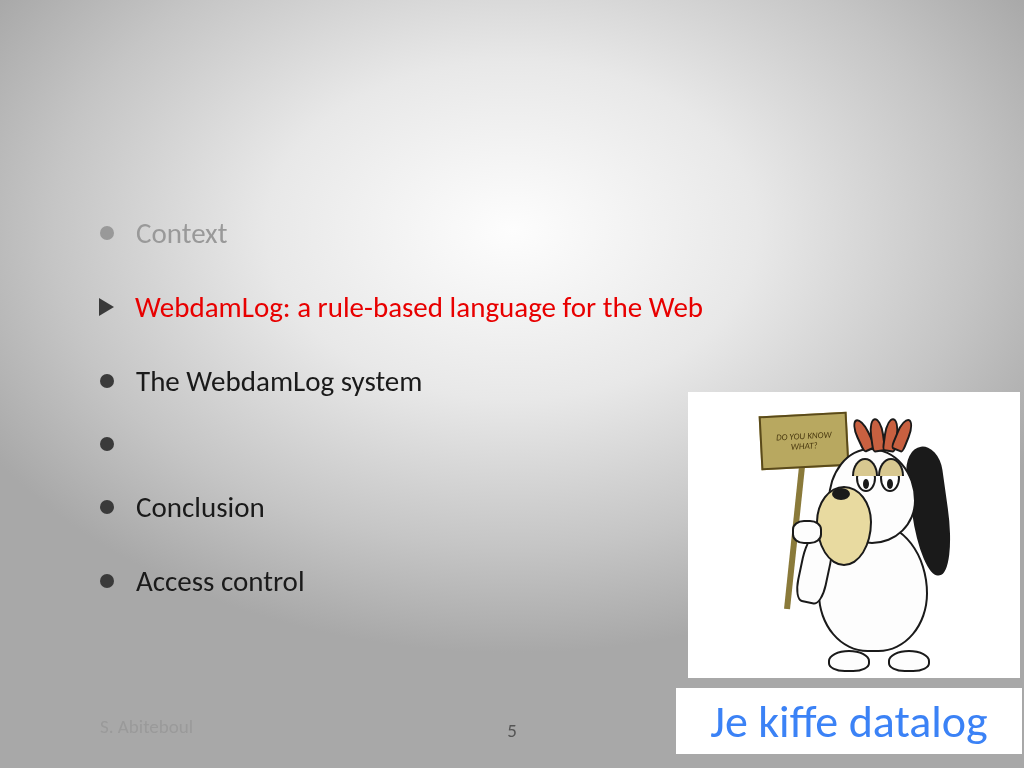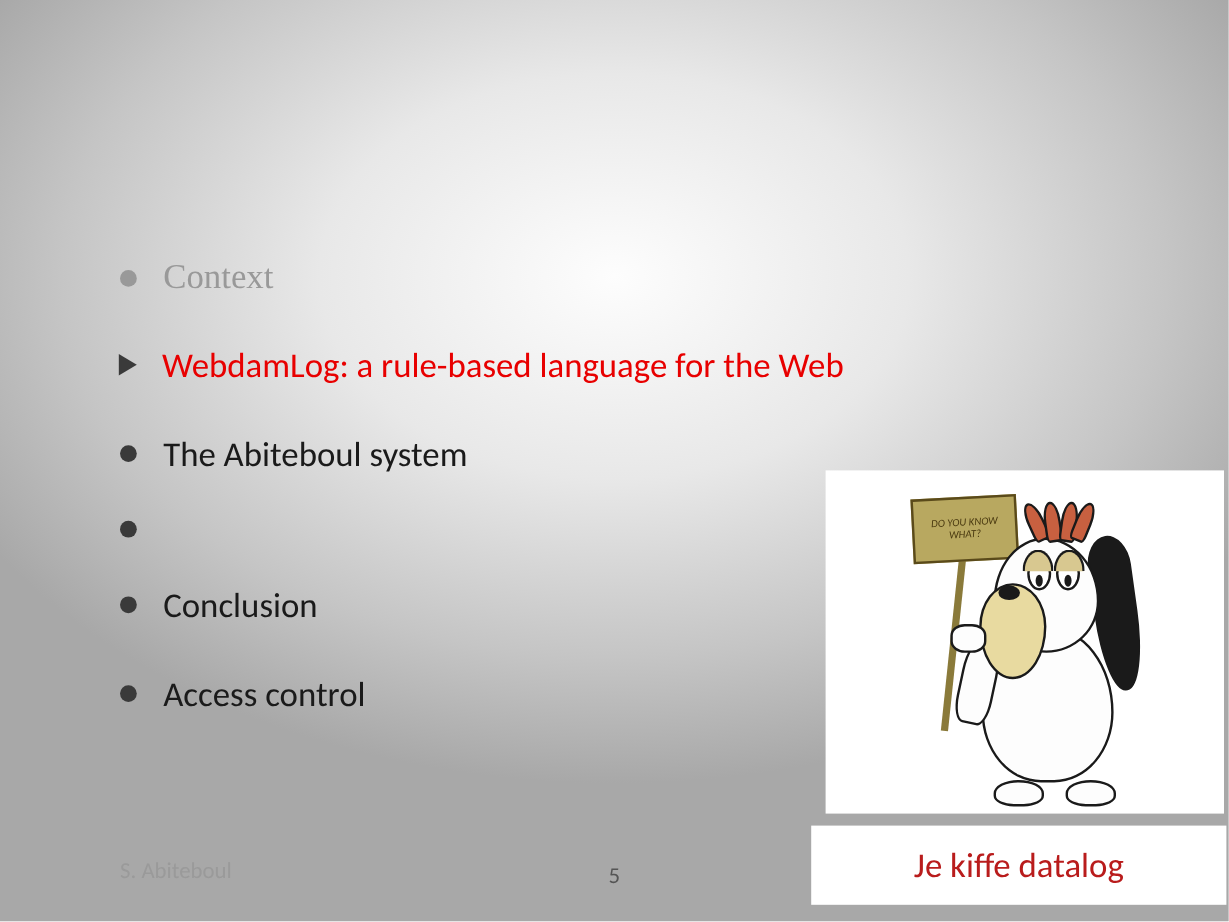--- a/index.html
+++ b/index.html
@@ -15,21 +15,21 @@
     top: 215px;
     width: 800px;
   }
   .item {
     display: flex;
     align-items: center;
     margin-bottom: 38px;
     font-size: 29px;
     color: #1a1a1a;
   }
-  .item.dim { color: #999; font-family: Liberation Serif, serif; }
+  .item.dim { color: #999; }
   .item.active { color: #e80000; text-align: center; }
   .bullet {
     width: 14px; height: 14px;
     border-radius: 50%;
     background: #3a3a3a;
     margin-right: 22px;
     flex-shrink: 0;
   }
   .item.dim .bullet { background: #999; }
   .triangle {
@@ -206,41 +206,41 @@
   .caption {
     position: absolute;
     right: 2px;
     bottom: 14px;
     width: 346px;
     height: 66px;
     background: #fff;
     display: flex;
     align-items: center;
     justify-content: center;
-    font-size: 29px;
-    color: #b91c1c;
+    font-size: 46px;
+    color: #3b82f6;
   }
 </style>
 </head>
 <body>
 
 <div class="slide">
 
   <div class="content">
     <div class="item dim">
       <span class="bullet"></span>
       <span>Context</span>
     </div>
     <div class="item active">
       <span class="triangle"></span>
       <span>WebdamLog: a rule-based language for the Web</span>
     </div>
     <div class="item">
       <span class="bullet"></span>
-      <span>The Abiteboul system</span>
+      <span>The WebdamLog system</span>
     </div>
     <div class="item">
       <span class="bullet"></span>
     </div>
     <div class="item">
       <span class="bullet"></span>
       <span>Conclusion</span>
     </div>
     <div class="item">
       <span class="bullet"></span>

